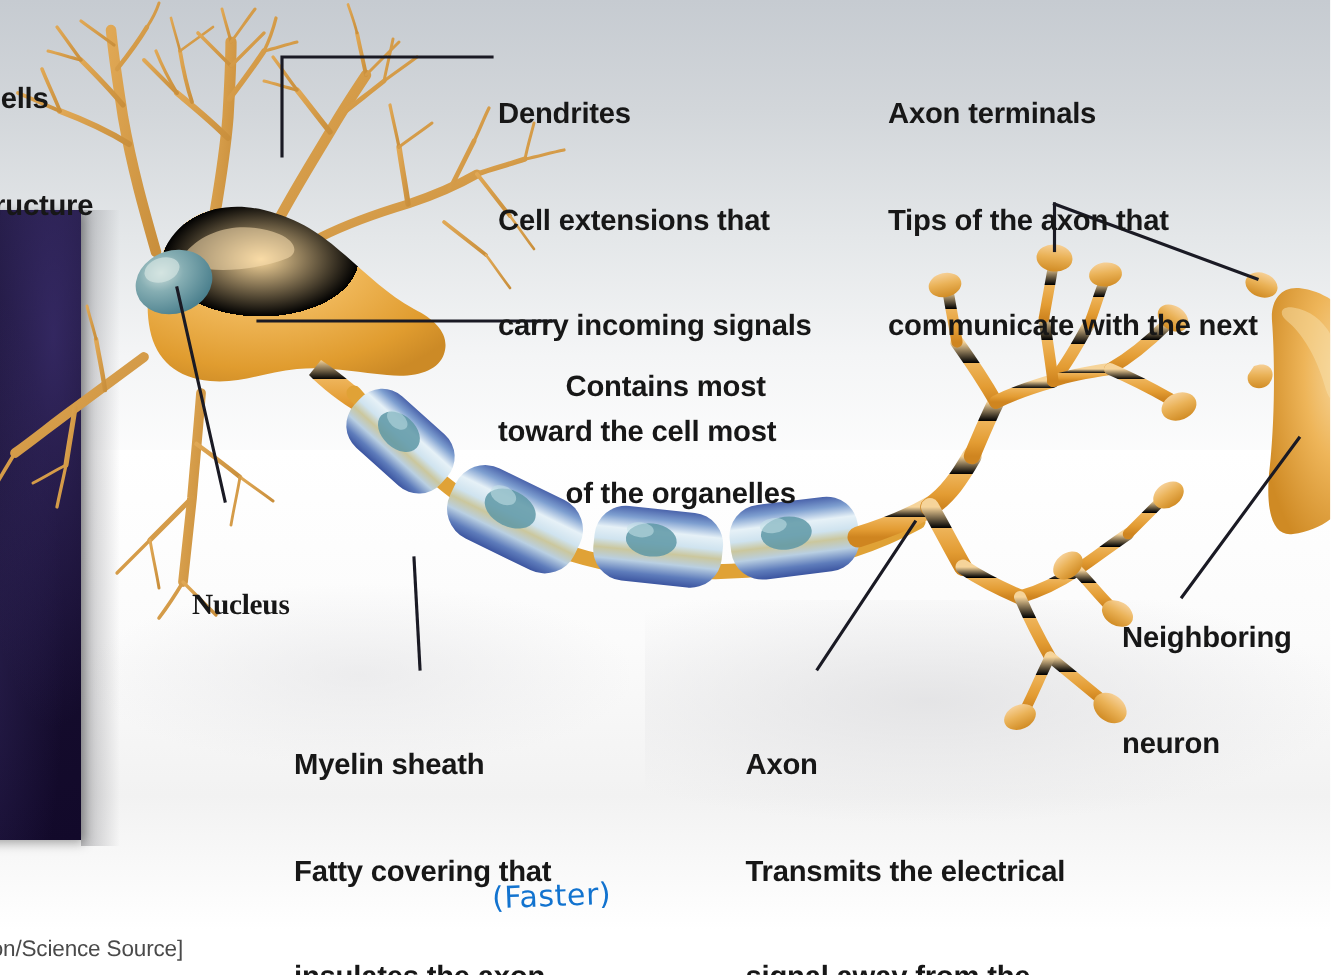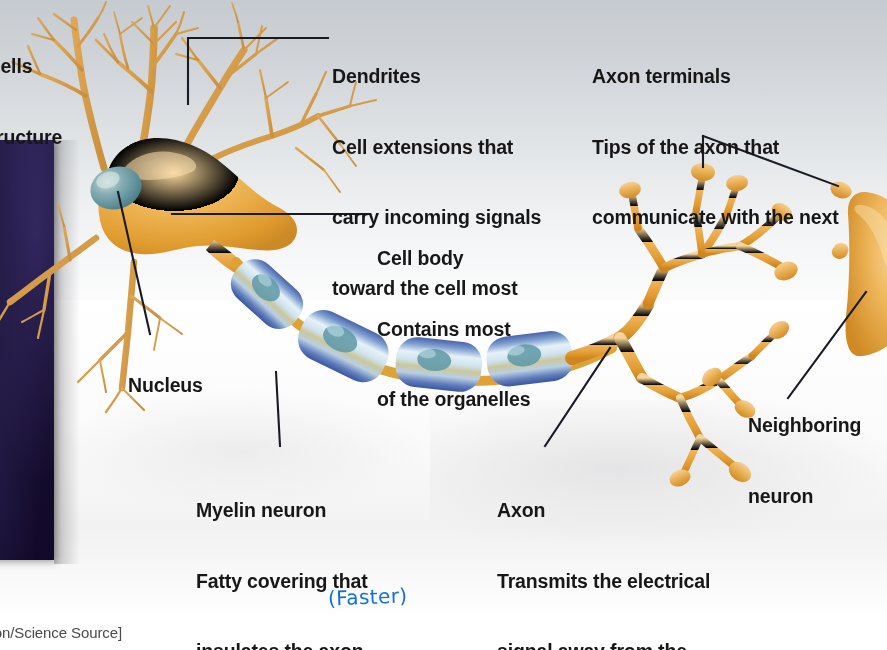--- a/index.html
+++ b/index.html
@@ -55,21 +55,21 @@
     letter-spacing:-0.15px;
     white-space:pre;
   }
   .lbl .hdr{display:block;}
   .lbl .bdy{display:block;}
 
   #label-intro{left:-38px;top:8px;}
   #label-dendrites{left:332px;top:18px;}
   #label-axon-terminals{left:592px;top:18px;}
   #label-cell-body{left:377px;top:200px;}
-  #label-nucleus{left:128px;top:327px;}
+  #label-nucleus{left:128px;top:345px;font-family:Liberation Serif, serif;}
   #label-myelin{left:196px;top:452px;}
   #label-axon{left:497px;top:452px;}
   #label-neighboring{left:748px;top:367px;}
 
   .annot{
     position:absolute;left:328px;top:585px;
     color:#1273cf;font-size:20px;font-weight:normal;
     font-family:"DejaVu Sans",sans-serif;
     transform:rotate(-2.2deg);
     letter-spacing:.4px;
@@ -341,31 +341,30 @@
     <span class="bdy">toward the cell most</span>
   </div>
 
   <div class="lbl" id="label-axon-terminals">
     <span class="hdr">Axon terminals</span>
     <span class="bdy">Tips of the axon that</span>
     <span class="bdy">communicate with the next</span>
   </div>
 
   <div class="lbl" id="label-cell-body">
-    <span class="hdr">Cell body</span>
     <span class="bdy">Contains most</span>
     <span class="bdy">of the organelles</span>
   </div>
 
   <div class="lbl" id="label-nucleus">
     <span class="hdr">Nucleus</span>
   </div>
 
   <div class="lbl" id="label-myelin">
-    <span class="hdr">Myelin neuron</span>
+    <span class="hdr">Myelin sheath</span>
     <span class="bdy">Fatty covering that</span>
     <span class="bdy">insulates the axon</span>
     
     
   </div>
 
   <div class="lbl" id="label-axon">
     <span class="hdr">Axon</span>
     <span class="bdy">Transmits the electrical</span>
     <span class="bdy">signal away from the</span>

